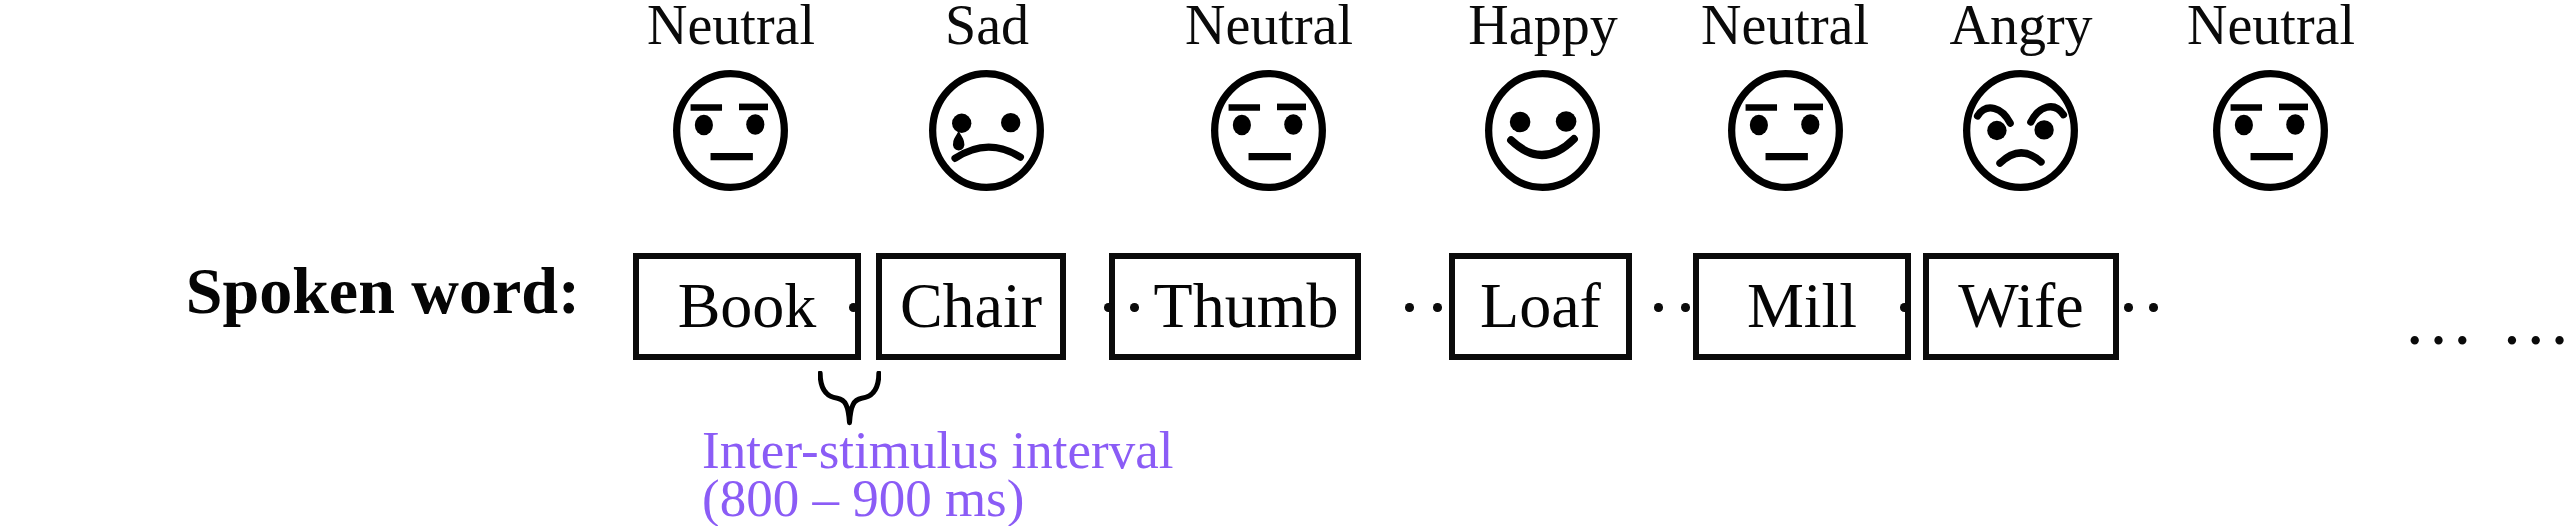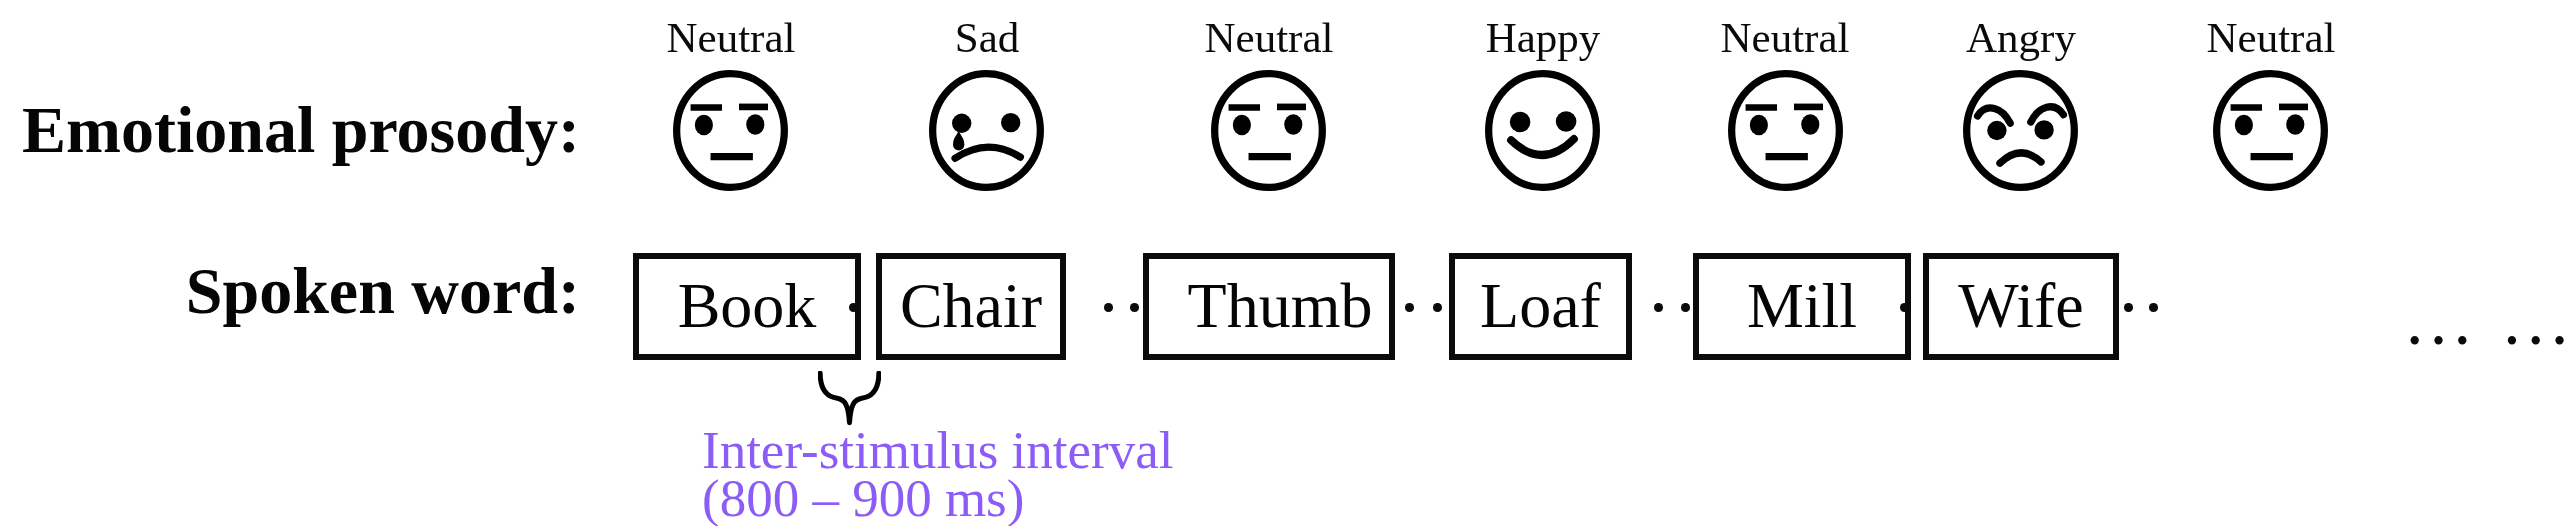--- a/index.html
+++ b/index.html
@@ -13,23 +13,23 @@
   }
   .row-label{
     position:absolute;left:0;width:580px;
     text-align:right;
     font-weight:bold;
     font-size:66px;line-height:78px;
     white-space:nowrap;
     color:#050505;
   }
   .emotion-label{
-    position:absolute;width:214px;top:14px;
+    position:absolute;width:214px;top:2px;
     text-align:center;
-    font-size:43px;line-height:47px;
+    font-size:56px;line-height:47px;
     white-space:nowrap;
     color:#0a0a0a;
   }
   .face{position:absolute;top:67px;width:121px;height:127px;}
   .word-box{
     position:absolute;top:253px;height:107px;
     box-sizing:border-box;
     border:6.4px solid #0b0b0b;
     background:#ffffff;
     text-align:center;
@@ -58,21 +58,20 @@
     white-space:nowrap;
     color:#8b5cf6;
     margin-left:18px;
   }
 </style>
 </head>
 <body>
 
 <div id="figure">
 
-  <div class="row-label" style="top:91px;">Emotional prosody:</div>
   <div class="row-label" style="top:252px;">Spoken word:</div>
 
   <div class="emotion-label" style="left:624px;">Neutral</div>
   <div class="emotion-label" style="left:880px;">Sad</div>
   <div class="emotion-label" style="left:1162px;">Neutral</div>
   <div class="emotion-label" style="left:1436px;">Happy</div>
   <div class="emotion-label" style="left:1678px;">Neutral</div>
   <div class="emotion-label" style="left:1914px;">Angry</div>
   <div class="emotion-label" style="left:2164px;">Neutral</div>
 
@@ -135,21 +134,21 @@
     <ellipse cx="70.5" cy="47" rx="7.5" ry="8.5" fill="#000"></ellipse>
     <line x1="33.5" y1="73.5" x2="68.5" y2="73.5" stroke="#000" stroke-width="6"></line>
   </svg>
 
   <div class="word-box" style="left:633px;width:228px;">
       <span>Book</span>
     </div>
   <div class="word-box" style="left:876px;width:190px;">
       <span>Chair</span>
     </div>
-  <div class="word-box" style="left:1143px;width:252px;padding-left:22px;">
+  <div class="word-box" style="left:1109px;width:252px;padding-left:22px;">
       <span>Thumb</span>
     </div>
   <div class="word-box" style="left:1449px;width:183px;">
       <span>Loaf</span>
     </div>
   <div class="word-box" style="left:1693px;width:218px;">
       <span>Mill</span>
     </div>
   <div class="word-box" style="left:1923px;width:196px;">
       <span>Wife</span>

